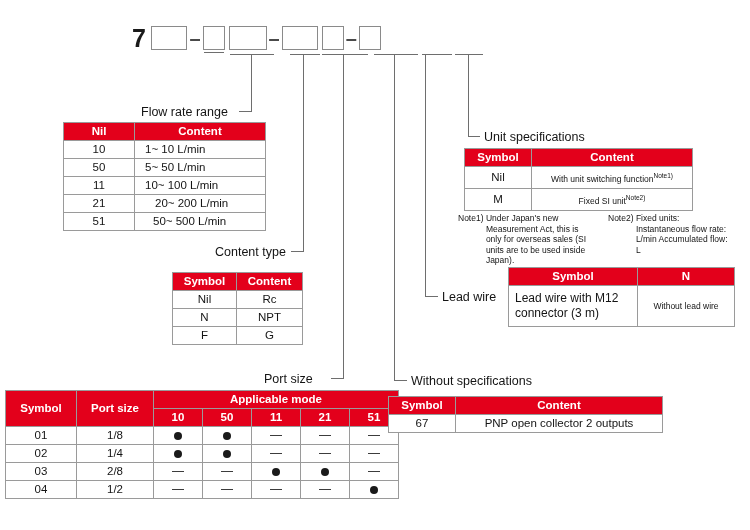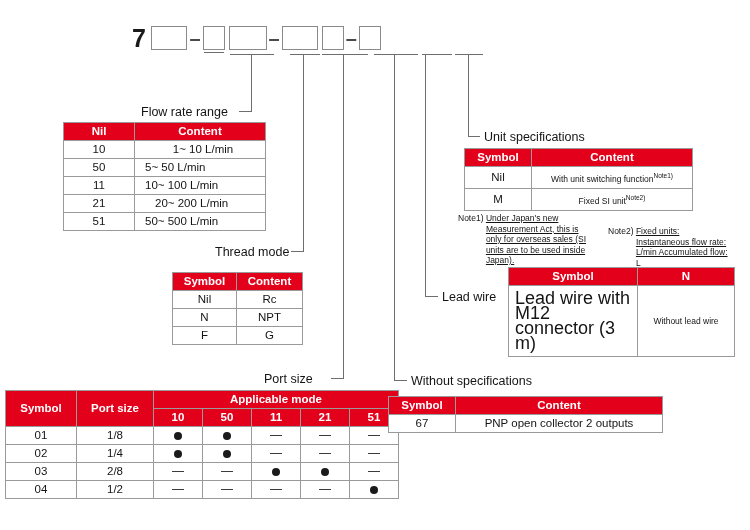--- a/index.html
+++ b/index.html
@@ -66,21 +66,21 @@
 
   .dot{
     display:inline-block;width:8px;height:8px;border-radius:50%;
     background:#1a1a1a;vertical-align:middle;
   }
   .dash-cell{font-size:12px;color:#1a1a1a;}
 
   
   .notes{font-size:8.5px;line-height:10.5px;color:#141414;}
   .notes .nlabel{white-space:nowrap;}
-  .note-body{display:inline-block;vertical-align:top;text-decoration:underline;}
+  .note-body{display:inline-block;vertical-align:top;}
 </style>
 </head>
 <body>
 
 <div class="abs" id="partnumber">
   <span class="pn-text" style="margin-left:2px;">7</span>
   <span class="pn-box" style="width:36px;margin-left:6px;"></span>
   <span class="pn-dash">–</span>
   <span class="pn-box" style="width:22px;"></span>
   <span class="pn-box" style="width:38px;margin-left:4px;"></span>
@@ -112,54 +112,54 @@
 <div class="abs vline" style="left:394px;top:54px;height:327px;"></div>
 <div class="abs hline" style="left:394px;top:380px;width:13px;"></div>
 
 <div class="abs vline" style="left:425px;top:54px;height:243px;"></div>
 <div class="abs hline" style="left:425px;top:296px;width:13px;"></div>
 
 <div class="abs vline" style="left:468px;top:54px;height:83px;"></div>
 <div class="abs hline" style="left:468px;top:136px;width:12px;"></div>
 
 <div class="abs callout" style="left:141px;top:105px;">Flow rate range</div>
-<div class="abs callout" style="left:215px;top:245px;">Thread mode</div>
+<div class="abs callout" style="left:215px;top:245px;">Content type</div>
 <div class="abs callout" style="left:264px;top:372px;">Port size</div>
 <div class="abs callout" style="left:484px;top:130px;">Unit specifications</div>
 <div class="abs callout" style="left:442px;top:290px;">Lead wire</div>
 <div class="abs callout" style="left:411px;top:374px;">Without specifications</div>
 
 <div class="abs" style="left:63px;top:122px;">
   <table class="spec">
     <thead>
       <tr>
         <th style="width:62px;">Nil</th>
         <th style="width:122px;">Content</th>
       </tr>
     </thead>
     <tbody>
       <tr>
         <td>10</td>
-        <td style="text-align:center;padding-left:10px;">1~ 10 L/min</td>
+        <td style="text-align:left;padding-left:10px;">1~ 10 L/min</td>
       </tr>
       <tr>
         <td>50</td>
         <td style="text-align:left;padding-left:10px;">5~ 50 L/min</td>
       </tr>
       <tr>
         <td>11</td>
         <td style="text-align:left;padding-left:10px;">10~ 100 L/min</td>
       </tr>
       <tr>
         <td>21</td>
         <td style="text-align:left;padding-left:20px;">20~ 200 L/min</td>
       </tr>
       <tr>
         <td>51</td>
-        <td style="text-align:left;padding-left:10px;">50~ 500 L/min</td>
+        <td style="text-align:left;padding-left:18px;">50~ 500 L/min</td>
       </tr>
     </tbody>
   </table>
 </div>
 
 <div class="abs" style="left:172px;top:272px;">
   <table class="spec">
     <thead>
       <tr>
         <th style="width:55px;">Symbol</th>
@@ -262,36 +262,36 @@
         </td>
       </tr>
     </tbody>
   </table>
 </div>
 
 <div class="abs notes" style="left:458px;top:213px;width:148px;">
   <span class="nlabel">Note1)</span>
   <span class="note-body" style="width:104px;">Under Japan's new Measurement Act, this is only for overseas sales (SI units are to be used inside Japan).</span>
 </div>
-<div class="abs notes" style="left:608px;top:226px;width:140px;">
+<div class="abs notes" style="left:608px;top:213px;width:140px;">
   <span class="nlabel">Note2)</span>
   <span class="note-body" style="width:96px;">Fixed units: Instantaneous flow rate: L/min Accumulated flow: L</span>
 </div>
 
 <div class="abs" style="left:508px;top:267px;">
   <table class="spec">
     <thead>
       <tr>
         <th style="width:120px;">Symbol</th>
         <th style="width:88px;">N</th>
       </tr>
     </thead>
     <tbody>
       <tr>
-        <td style="font-size:18px;line-height:15px;padding:5px 6px;text-align:left;">Lead wire with M12 connector (3 m)</td>
+        <td style="font-size:12px;line-height:15px;padding:5px 6px;text-align:left;">Lead wire with M12 connector (3 m)</td>
         <td style="font-size:8.5px;">Without lead wire</td>
       </tr>
     </tbody>
   </table>
 </div>
 
 <div class="abs" style="left:388px;top:396px;">
   <table class="spec">
     <thead>
       <tr>

